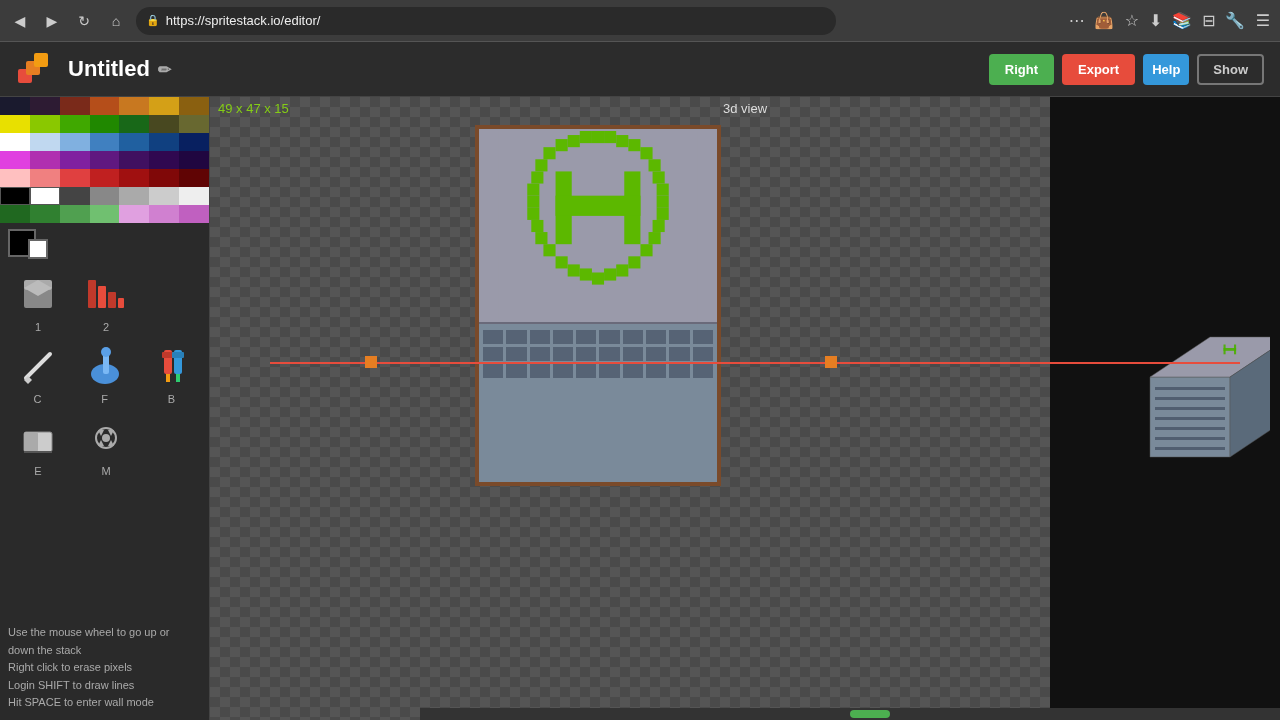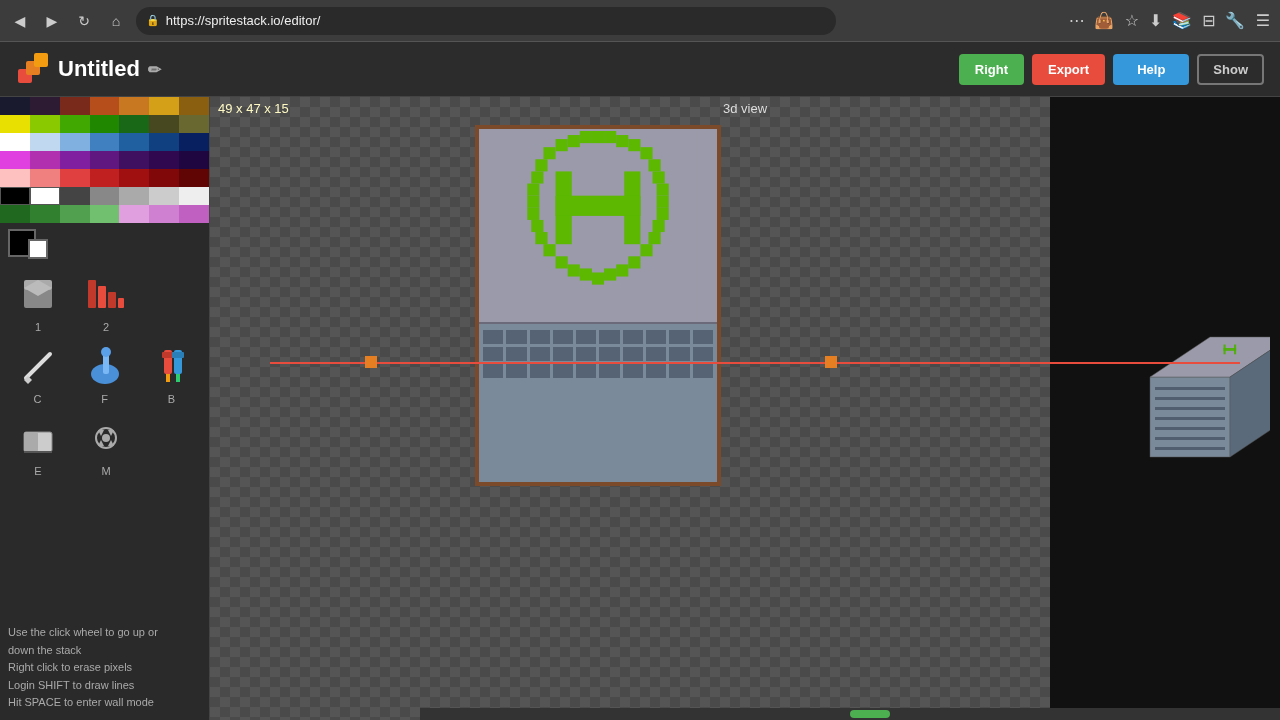--- a/index.html
+++ b/index.html
@@ -44,21 +44,21 @@
       background: #2c2c2c;
       height: 55px;
       display: flex;
       align-items: center;
       padding: 0 16px;
       border-bottom: 1px solid #444;
     }
     .app-logo {
       display: flex;
       align-items: center;
-      gap: 6px;
+      gap: 16px;
     }
     .logo-icon {
       width: 36px; height: 36px;
     }
     .app-title {
       color: #fff;
       font-size: 22px;
       font-weight: bold;
       display: flex;
       align-items: center;
@@ -98,21 +98,21 @@
       padding: 8px 16px;
       border-radius: 4px;
       cursor: pointer;
       font-size: 13px;
       font-weight: bold;
     }
     .btn-help {
       background: #3498db;
       border: none;
       color: #fff;
-      padding: 8px 24px;
+      padding: 8px 9px;
       border-radius: 4px;
       cursor: pointer;
       font-size: 13px;
       font-weight: bold;
     }
     .btn-login {
       background: transparent;
       border: 2px solid #777;
       color: #ccc;
       padding: 6px 14px;
@@ -210,21 +210,21 @@
         linear-gradient(-45deg, transparent 75%, #555 75%);
       background-size: 20px 20px;
       background-position: 0 0, 0 10px, 10px -10px, -10px 0px;
       background-color: #4a4a4a;
     }
 
     .dimension-label {
       position: absolute;
       top: 4px;
       left: 8px;
-      color: #fef9c3;
+      color: #84cc16;
       font-size: 13px;
       z-index: 5;
     }
 
     .view-3d-label {
       position: absolute;
       top: 4px;
       left: 50%;
       transform: translateX(-50%);
       color: #ddd;
@@ -506,21 +506,21 @@
             <polygon points="14,30 20,30 17,24" fill="#aaa"></polygon>
             <polygon points="30,30 24,30 27,24" fill="#aaa"></polygon>
           </svg>
         </div>
         <span class="tool-label">M</span>
       </div>
     </div>
 
     <div class="hint-section">
       <div class="hint-text">
-        <span>Use the click wheel to go up or</span><br>
+        <span>Use the mouse wheel to go up or</span><br>
         <span>down the stack</span>
       </div>
       <div class="hint-text">Right click to erase pixels</div>
       <div class="hint-text">Login SHIFT to draw lines</div>
       <div class="hint-text">Hit SPACE to enter wall mode</div>
     </div>
   </div>
 
   <div class="canvas-area">
     <span class="dimension-label">49 x 47 x 15</span>

